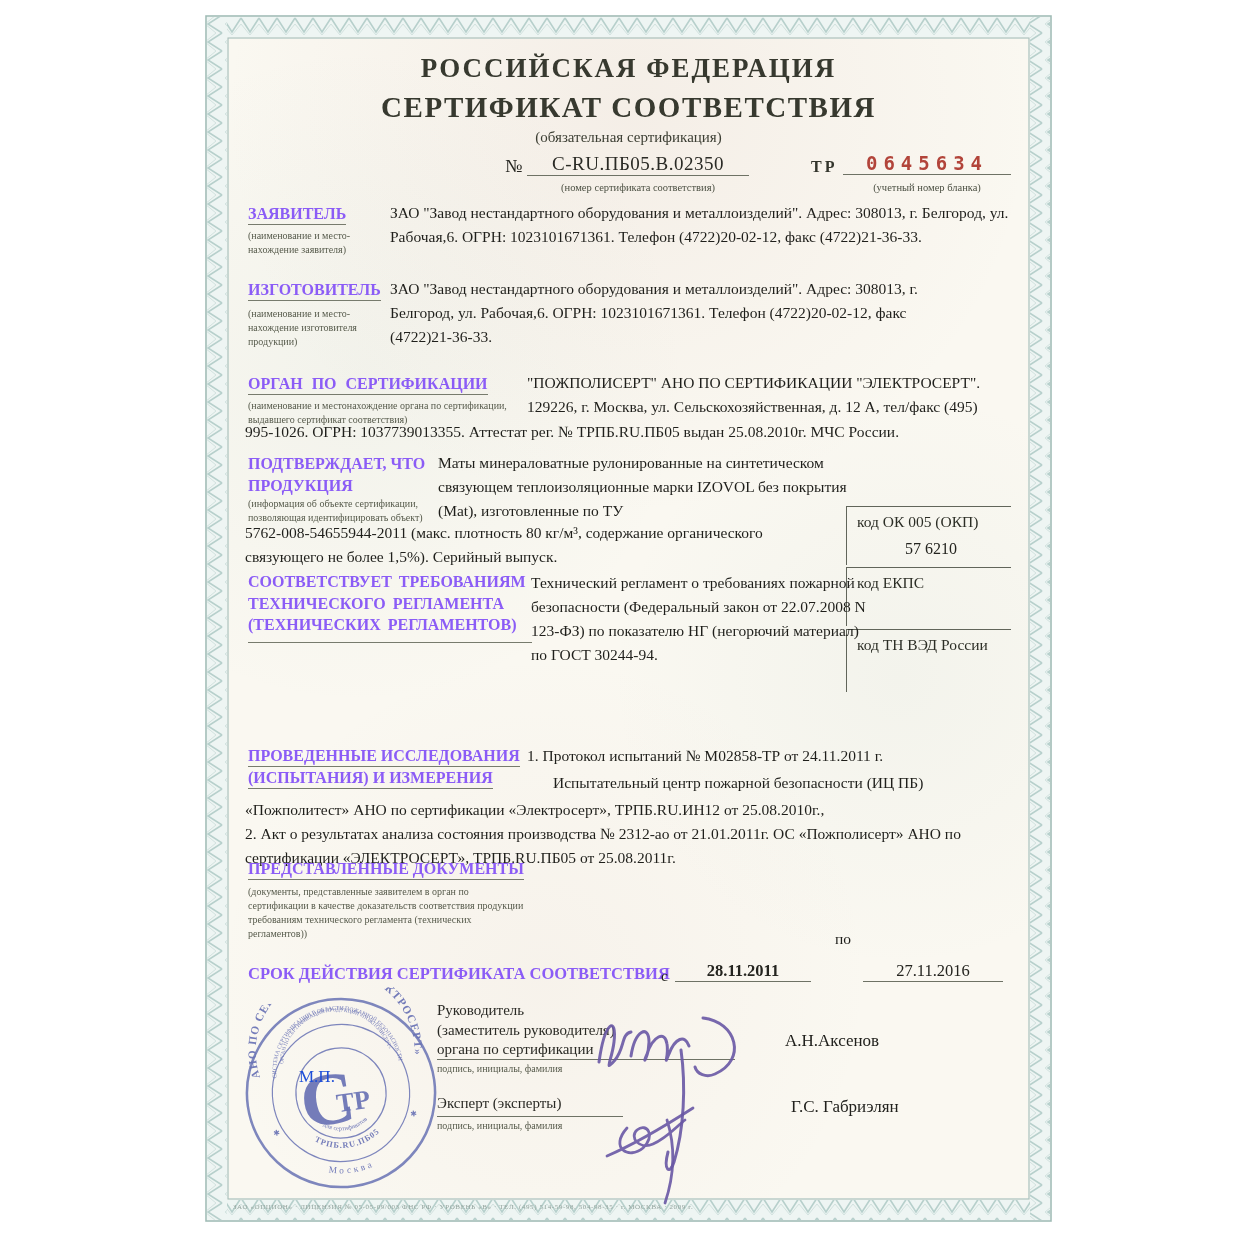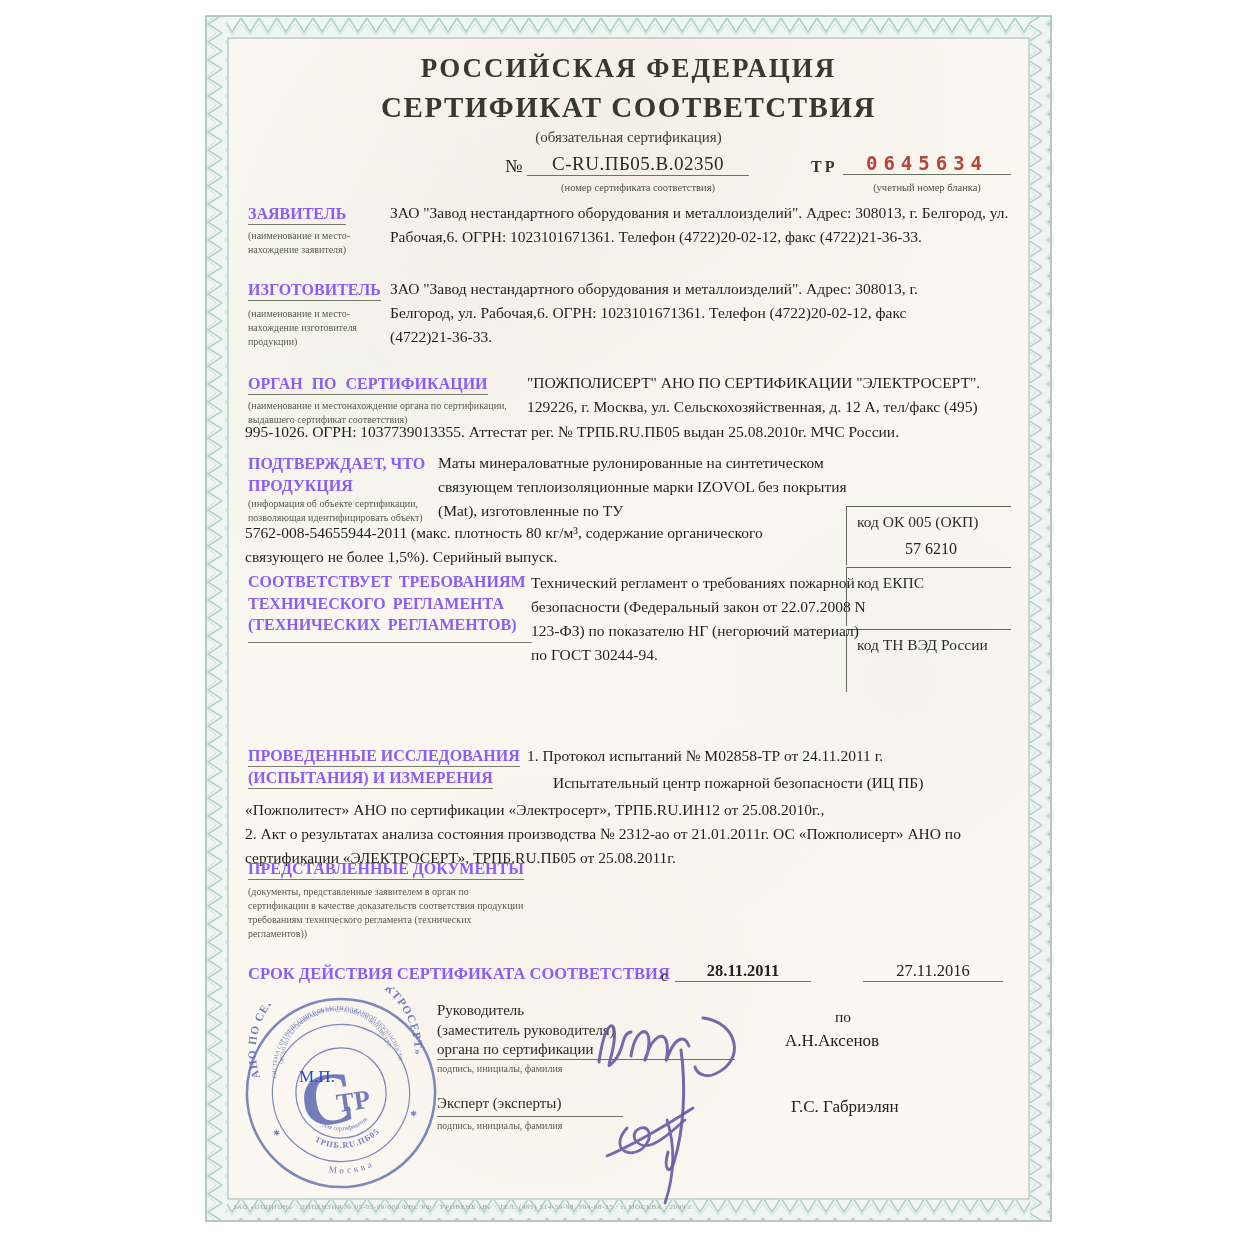--- a/index.html
+++ b/index.html
@@ -121,21 +121,21 @@
     <div class="abs val" style="left:348px;top:756px;width:470px;">Испытательный центр пожарной безопасности (ИЦ ПБ)</div>
     <div class="abs val pre" style="left:40px;top:783px;width:786px;">«Пожполитест» АНО по сертификации «Электросерт», ТРПБ.RU.ИН12 от 25.08.2010г.,
 2. Акт о результатах анализа состояния производства № 2312-ао от 21.01.2011г. ОС «Пожполисерт» АНО по сертификации «ЭЛЕКТРОСЕРТ», ТРПБ.RU.ПБ05 от 25.08.2011г.</div>
 
     <div class="abs sec-label" style="left:43px;top:843px;"><span class="ul">ПРЕДСТАВЛЕННЫЕ ДОКУМЕНТЫ</span></div>
     <div class="abs sec-label" style="left:43px;top:948px;font-size:16.5px;">СРОК ДЕЙСТВИЯ СЕРТИФИКАТА СООТВЕТСТВИЯ</div>
 
     <div class="abs sec-sub" style="left:43px;top:870px;width:276px;">(документы, представленные заявителем в орган по сертификации в качестве доказательств соответствия продукции требованиям технического регламента (технических регламентов))</div>
     <div class="abs val" style="left:456px;top:949px;">с</div>
     <div class="abs field" style="left:470px;top:946px;width:136px;font-size:16.5px;font-weight:bold;">28.11.2011</div>
-    <div class="abs val" style="left:630px;top:990px;">по</div>
+    <div class="abs val" style="left:630px;top:912px;">по</div>
     <div class="abs field" style="left:658px;top:946px;width:140px;font-size:16.5px;">27.11.2016</div>
 
     <div class="abs pre" style="left:232px;top:986px;width:300px;font-size:15px;line-height:1.3;color:#2a2a25;">Руководитель
 (заместитель руководителя)
 органа  по  сертификации</div>
     <div class="abs siglineblk" style="left:232px;top:1044px;width:298px;"></div>
     <div class="abs sigcap" style="left:232px;top:1046px;">подпись, инициалы, фамилия</div>
     <div class="abs name" style="left:580px;top:1016px;">А.Н.Аксенов</div>
 
     <div class="abs" style="left:232px;top:1080px;font-size:15px;color:#2a2a25;"><span>Эксперт (эксперты)</span></div>

